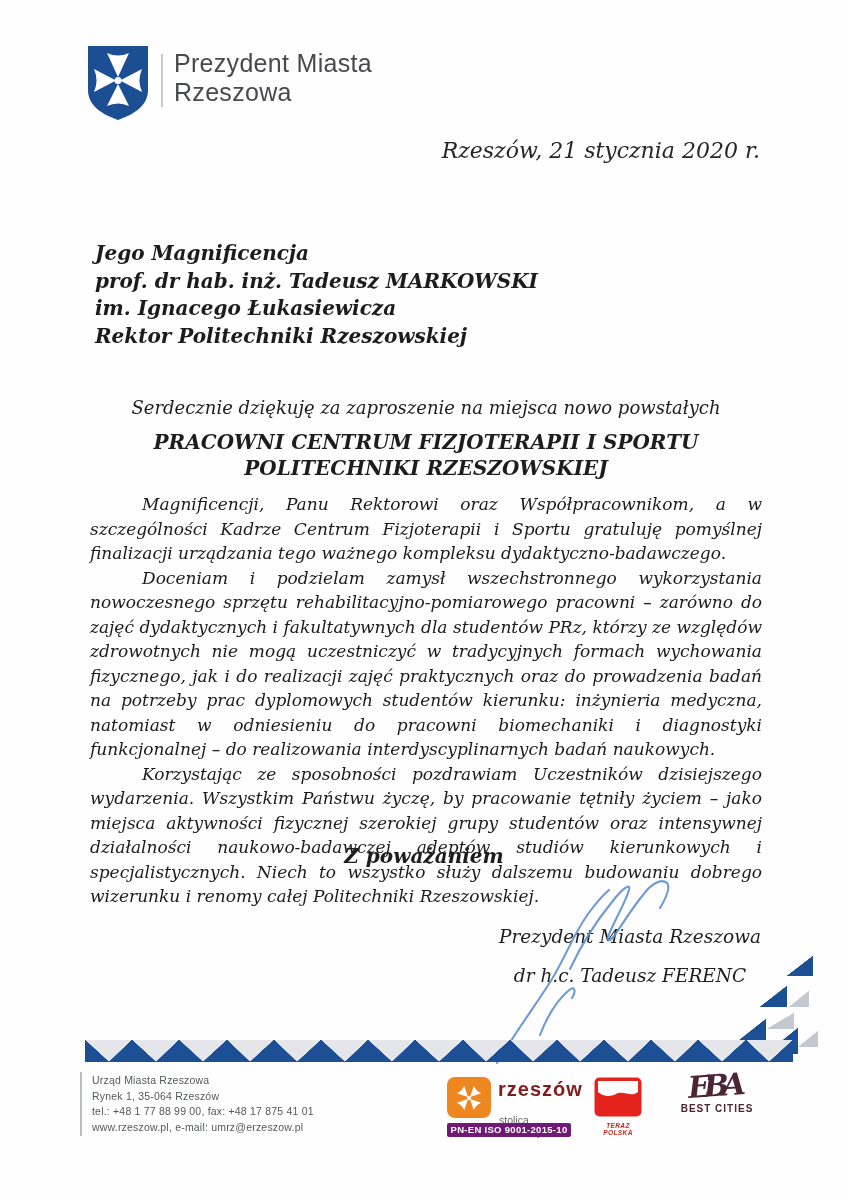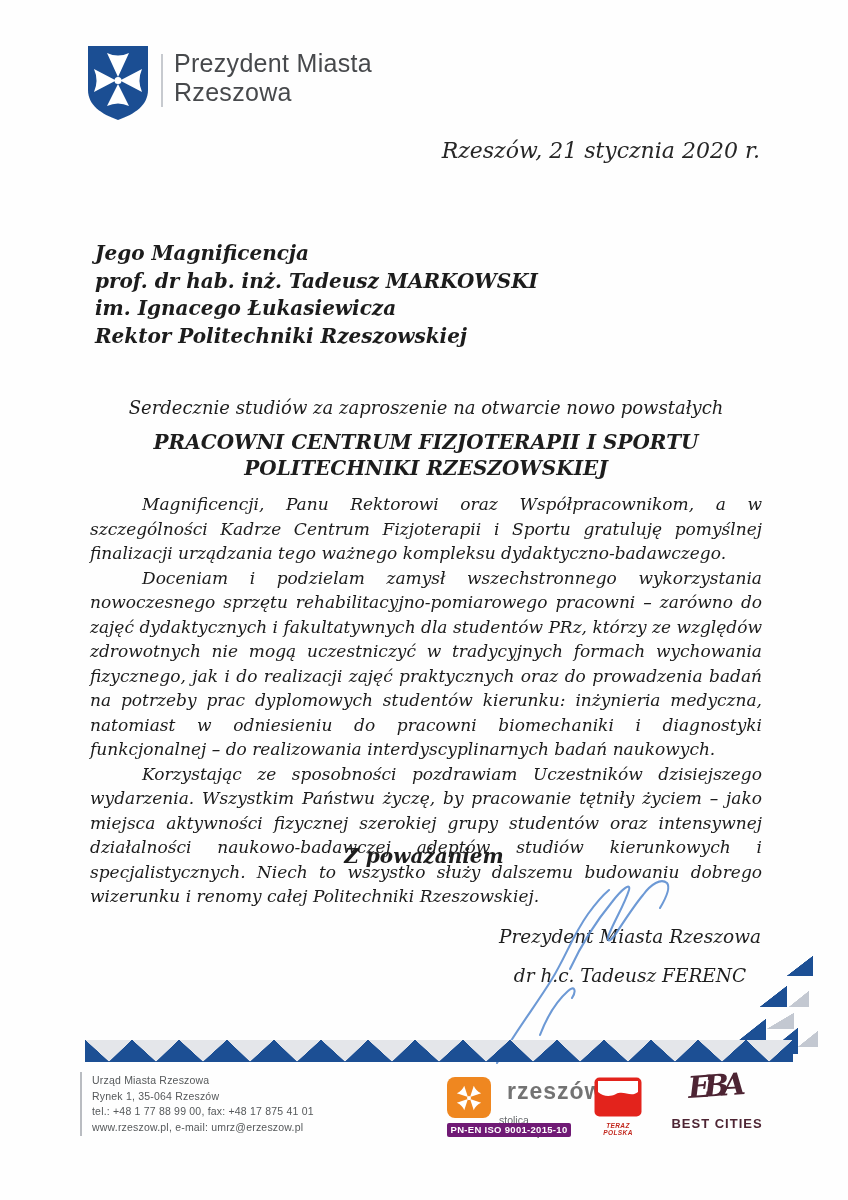--- a/index.html
+++ b/index.html
@@ -58,21 +58,21 @@
     font-size:10.5px;line-height:15.5px;color:#55585a;letter-spacing:.2px;
   }
   .rz-logo{position:absolute;left:447px;top:1077px;width:126px;}
   .rz-badge{
     position:absolute;left:0;top:0;width:44px;height:41px;border-radius:8px;background:#ef8720;
     display:flex;align-items:center;justify-content:center;
   }
   .rz-name{
     position:absolute;left:51px;top:1px;
     font-family:"Liberation Sans","DejaVu Sans",sans-serif;font-weight:bold;
-    font-size:23px;color:#737373;letter-spacing:1px;margin-left:9px;
+    font-size:20px;color:#7f1d1d;letter-spacing:1px;
   }
   .rz-tag{
     position:absolute;left:52px;top:37px;
     font-family:"Liberation Sans","DejaVu Sans",sans-serif;font-size:10.5px;color:#66696c;
   }
   .rz-iso{
     position:absolute;left:0;top:46px;width:124px;height:14px;background:#701a75;border-radius:2px;
     font-family:"Liberation Sans","DejaVu Sans",sans-serif;font-size:9.5px;font-weight:bold;color:#ffffff;
     text-align:center;line-height:14px;letter-spacing:.3px;
   }
@@ -81,22 +81,22 @@
     margin-top:1px;font-family:"Liberation Sans","DejaVu Sans",sans-serif;
     font-size:6.5px;font-style:italic;font-weight:bold;color:#c2271d;letter-spacing:.4px;
   }
   .bc-logo{position:absolute;left:664px;top:1070px;width:106px;text-align:center;}
   .bc-monogram{
     display:inline-block;font-family:"DejaVu Serif",serif;font-style:italic;font-weight:bold;
     font-size:30px;line-height:32px;letter-spacing:-7px;color:#4d2433;transform:rotate(-4deg);
     padding-right:7px;
   }
   .bc-caption{
-    margin-top:14px;font-family:"Liberation Sans","DejaVu Sans",sans-serif;
-    font-size:13px;font-weight:bold;color:#4d2433;letter-spacing:1px;
+    margin-top:1px;font-family:"Liberation Sans","DejaVu Sans",sans-serif;
+    font-size:10px;font-weight:bold;color:#4d2433;letter-spacing:1px;
   }
 </style>
 </head>
 <body>
 
 <div class="page">
 
   <svg class="crest" viewBox="0 0 66 78" width="66" height="78" aria-hidden="true">
     <path d="M3 2 H63 V46 C63 61 50 70 33 76 C16 70 3 61 3 46 Z" fill="#1b4e93"></path>
     <path d="M33 33 L22 9 Q33 14 44 9 Z" fill="#ffffff"></path>
@@ -114,21 +114,21 @@
   <div class="dateline">Rzeszów, 21 stycznia 2020 r.</div>
 
   <div class="addressee">
     <div>Jego Magnificencja</div>
     <div>prof. dr hab. inż. Tadeusz MARKOWSKI</div>
     <div>im. Ignacego Łukasiewicza</div>
     <div>Rektor Politechniki Rzeszowskiej</div>
   </div>
 
   <div class="letter">
-    <p class="salutation">Serdecznie studiów za zaproszenie na otwarcie nowo powstałych</p>
+    <p class="salutation">Serdecznie dziękuję za zaproszenie na miejsca nowo powstałych</p>
     <p class="doc-title">
       <span>PRACOWNI CENTRUM FIZJOTERAPII I SPORTU</span><br>
       <span>POLITECHNIKI RZESZOWSKIEJ</span>
     </p>
     <div class="paras">
       <p>Magnificencji, Panu Rektorowi oraz Współpracownikom, a w szczególności Kadrze Centrum Fizjoterapii i Sportu gratuluję pomyślnej finalizacji urządzania tego ważnego kompleksu dydaktyczno-badawczego.</p>
       <p>Doceniam i podzielam zamysł wszechstronnego wykorzystania nowoczesnego sprzętu rehabilitacyjno-pomiarowego pracowni – zarówno do zajęć dydaktycznych i fakultatywnych dla studentów PRz, którzy ze względów zdrowotnych nie mogą uczestniczyć w tradycyjnych formach wychowania fizycznego, jak i do realizacji zajęć praktycznych oraz do prowadzenia badań na potrzeby prac dyplomowych studentów kierunku: inżynieria medyczna, natomiast w odniesieniu do pracowni biomechaniki i diagnostyki funkcjonalnej – do realizowania interdyscyplinarnych badań naukowych.</p>
       <p>Korzystając ze sposobności pozdrawiam Uczestników dzisiejszego wydarzenia. Wszystkim Państwu życzę, by pracowanie tętniły życiem – jako miejsca aktywności fizycznej szerokiej grupy studentów oraz intensywnej działalności naukowo-badawczej adeptów studiów kierunkowych i specjalistycznych. Niech to wszystko służy dalszemu budowaniu dobrego wizerunku i renomy całej Politechniki Rzeszowskiej.</p>
     </div>
   </div>

